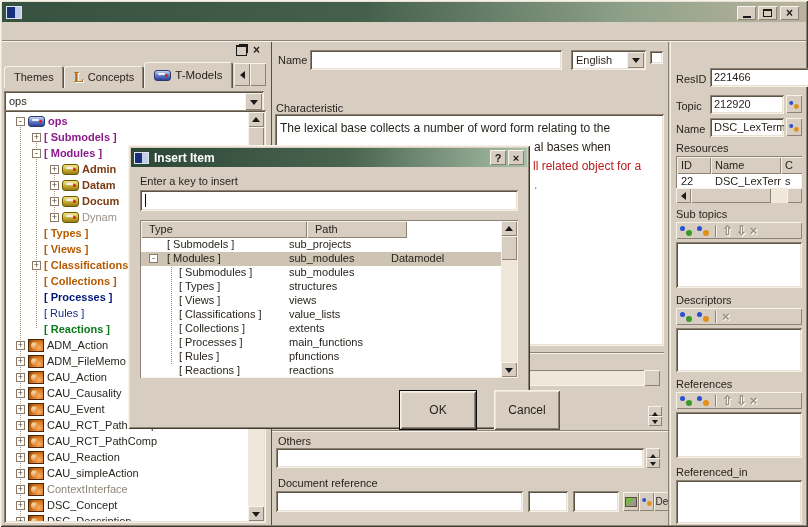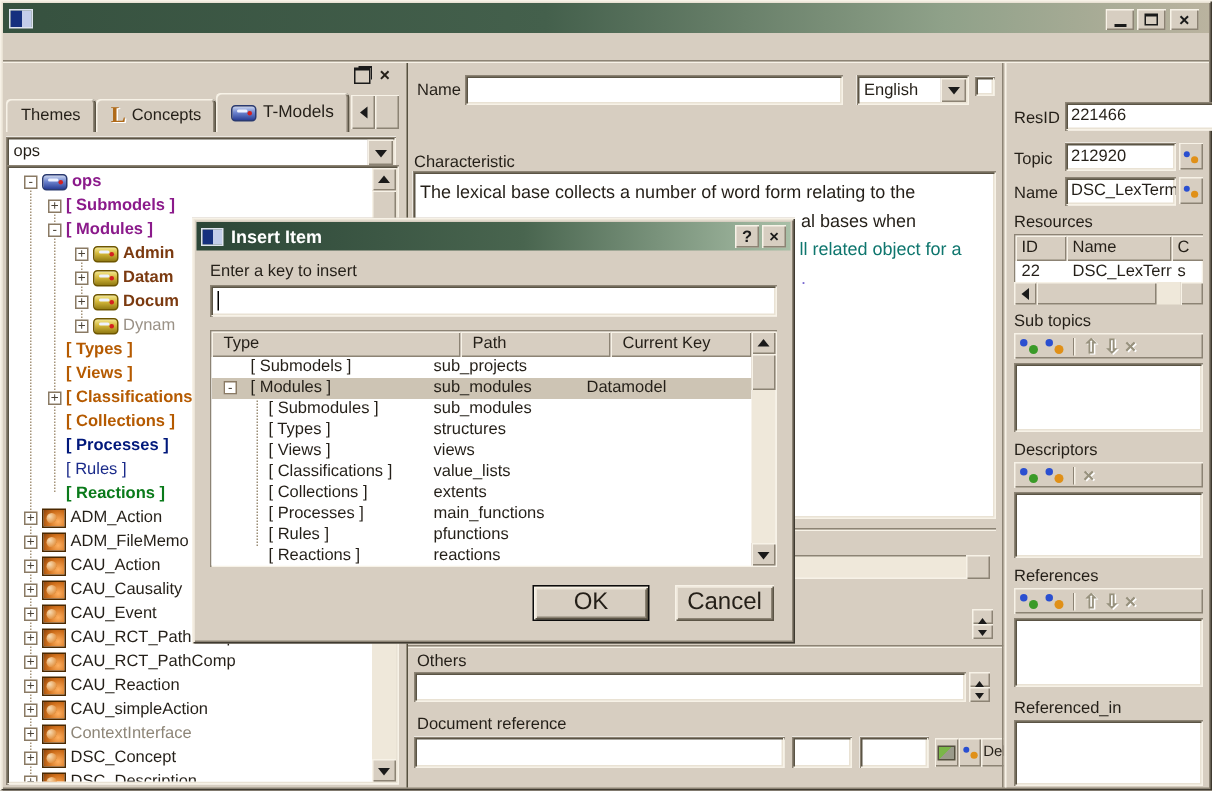--- a/index.html
+++ b/index.html
@@ -156,21 +156,21 @@
   .dw1{width:166px;flex:none}.dw2{width:100px;flex:none}.dw3{flex:1}
   .d-body{position:absolute;left:1px;top:18px;right:17px;bottom:1px;overflow:hidden;background:#fff;}
   .drow{position:absolute;left:0;right:0;height:14px;}
   .drow.sel{background:#cdc4b4;}
   .dcol{position:absolute;top:0;white-space:nowrap;}
   .dcol.path{left:148px}.dcol.key{left:250px}
   .dcol.type.l1{left:26px}.dcol.type.l2{left:38px}
   .d-exp{position:absolute;left:8px;top:2px;width:9px;height:9px;box-sizing:border-box;border:1px solid #8a7a64;background:#fff;font-size:9px;line-height:7px;text-align:center;color:#4a4237;}
   .d-spine{position:absolute;left:30px;border-left:1px dotted #9a8d76;width:0;}
   .d-vscroll{position:absolute;top:1px;right:1px;bottom:1px;width:16px;background:var(--trk);}
-  .btn{position:absolute;height:24px;display:flex;align-items:center;justify-content:center;font-size:16px;}
+  .btn{position:absolute;height:40px;display:flex;align-items:center;justify-content:center;font-size:12px;margin-left:44px;}
   .btn.default{border:1px solid #0c0c0c;box-sizing:border-box;}
   .d-ok{left:227px;top:245px;width:78px;}
   .d-cancel{left:322px;top:245px;width:66px;}
 </style>
 </head>
 <body>
 
 <div class="screen">
 
   <div class="titlebar">
@@ -364,21 +364,21 @@
       <span class="lang-text">English</span>
       <span class="combo-btn raised-thin">
           <b class="tri down"></b>
         </span>
     </div>
     <div class="checkbox sunken"></div>
     <span class="lbl" style="left:4px;top:60px;">Characteristic</span>
     <div class="char-box sunken" id="charBox">
         <span class="char-line" style="left: 5px; top: 7px; color: rgb(36, 31, 24);">The lexical base collects a number of word form relating to the</span>
         <span class="char-line" style="left: 259px; top: 26px; color: rgb(36, 31, 24);">al bases when</span>
-        <span class="char-line" style="left: 258px; top: 45px; color: #0f766e;">ll related object for a</span>
+        <span class="char-line" style="left: 258px; top: 45px; color: #b91c1c;">ll related object for a</span>
         <span class="char-line" style="left: 259px; top: 64px; color: rgb(122, 106, 208);">.</span>
       </div>
     <div class="c-groove1 groove-h"></div>
     <div class="c-hscroll sunken-lite">
       <span class="sb-r raised-thin"></span>
     </div>
     <div class="spin spin1">
         <i class="up"></i>
         <i class="dn"></i>
       </div>
@@ -482,21 +482,20 @@
       <span class="d-btn raised-thin d-close">×</span>
     </div>
     <span class="d-prompt">Enter a key to insert</span>
     <div class="d-input sunken">
         <span class="caret"></span>
       </div>
     <div class="d-table">
       <div class="d-head">
         <span class="d-hcell raised-thin dw1">Type</span>
         <span class="d-hcell raised-thin dw2">Path</span>
-        <span class="d-hcell raised-thin dw3">Current Key</span>
       </div>
       <div class="d-body" id="dBody">
         <div class="d-spine" style="top:20px;height:106px;"></div>
       <div class="drow" style="top: 0px;">
             <span class="dcol type l1">[ Submodels ]</span>
             <span class="dcol path">sub_projects</span>
             <span class="dcol key"></span>
           </div>
           <div class="drow sel" style="top: 14px;">
             <span class="d-exp">-</span>

